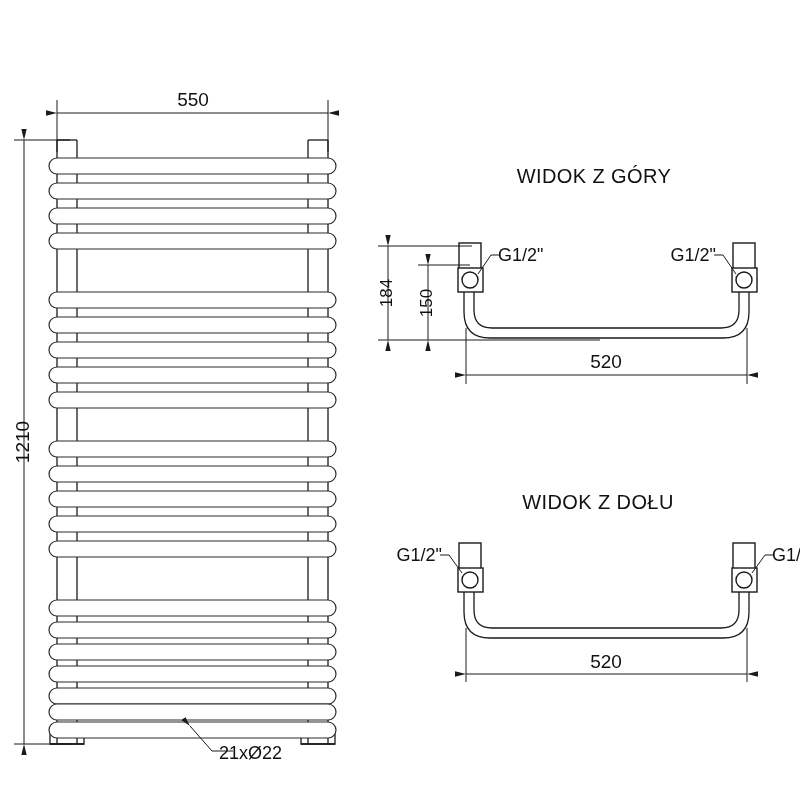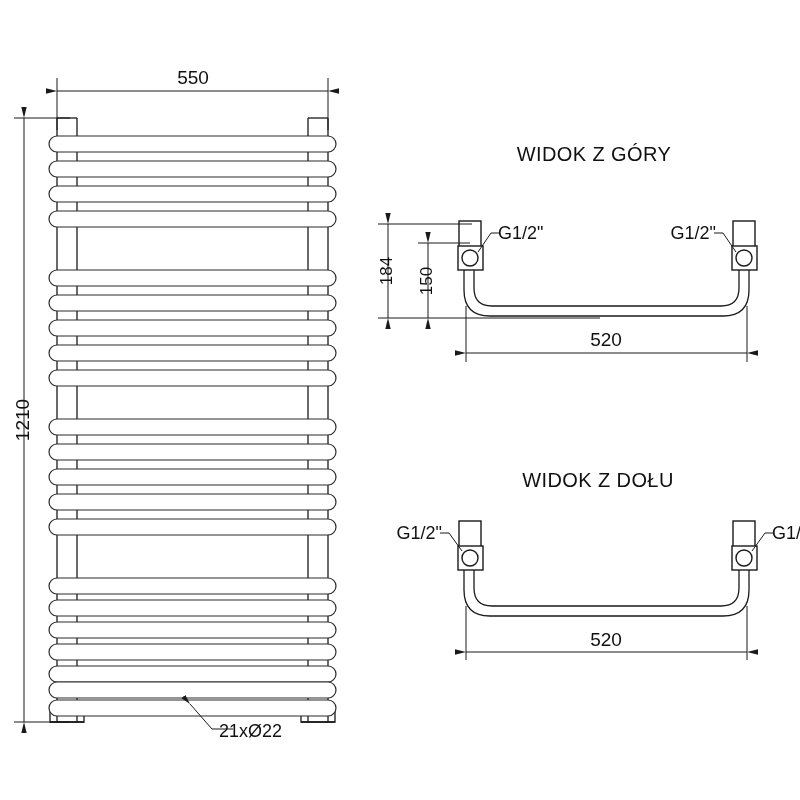--- a/index.html
+++ b/index.html
@@ -12,20 +12,21 @@
     width: 800px;
     height: 800px;
     overflow: hidden;
     font-family: "Liberation Sans", sans-serif;
   }
   #drawing-root {
     position: relative;
     width: 800px;
     height: 716px;
     background: #ffffff;
+    margin-top: 22px;
   }
   svg.sheet {
     display: block;
     width: 800px;
     height: 800px;
   }
   .ln {
     stroke: #1a1a1a;
     fill: none;
     vector-effect: non-scaling-stroke;

